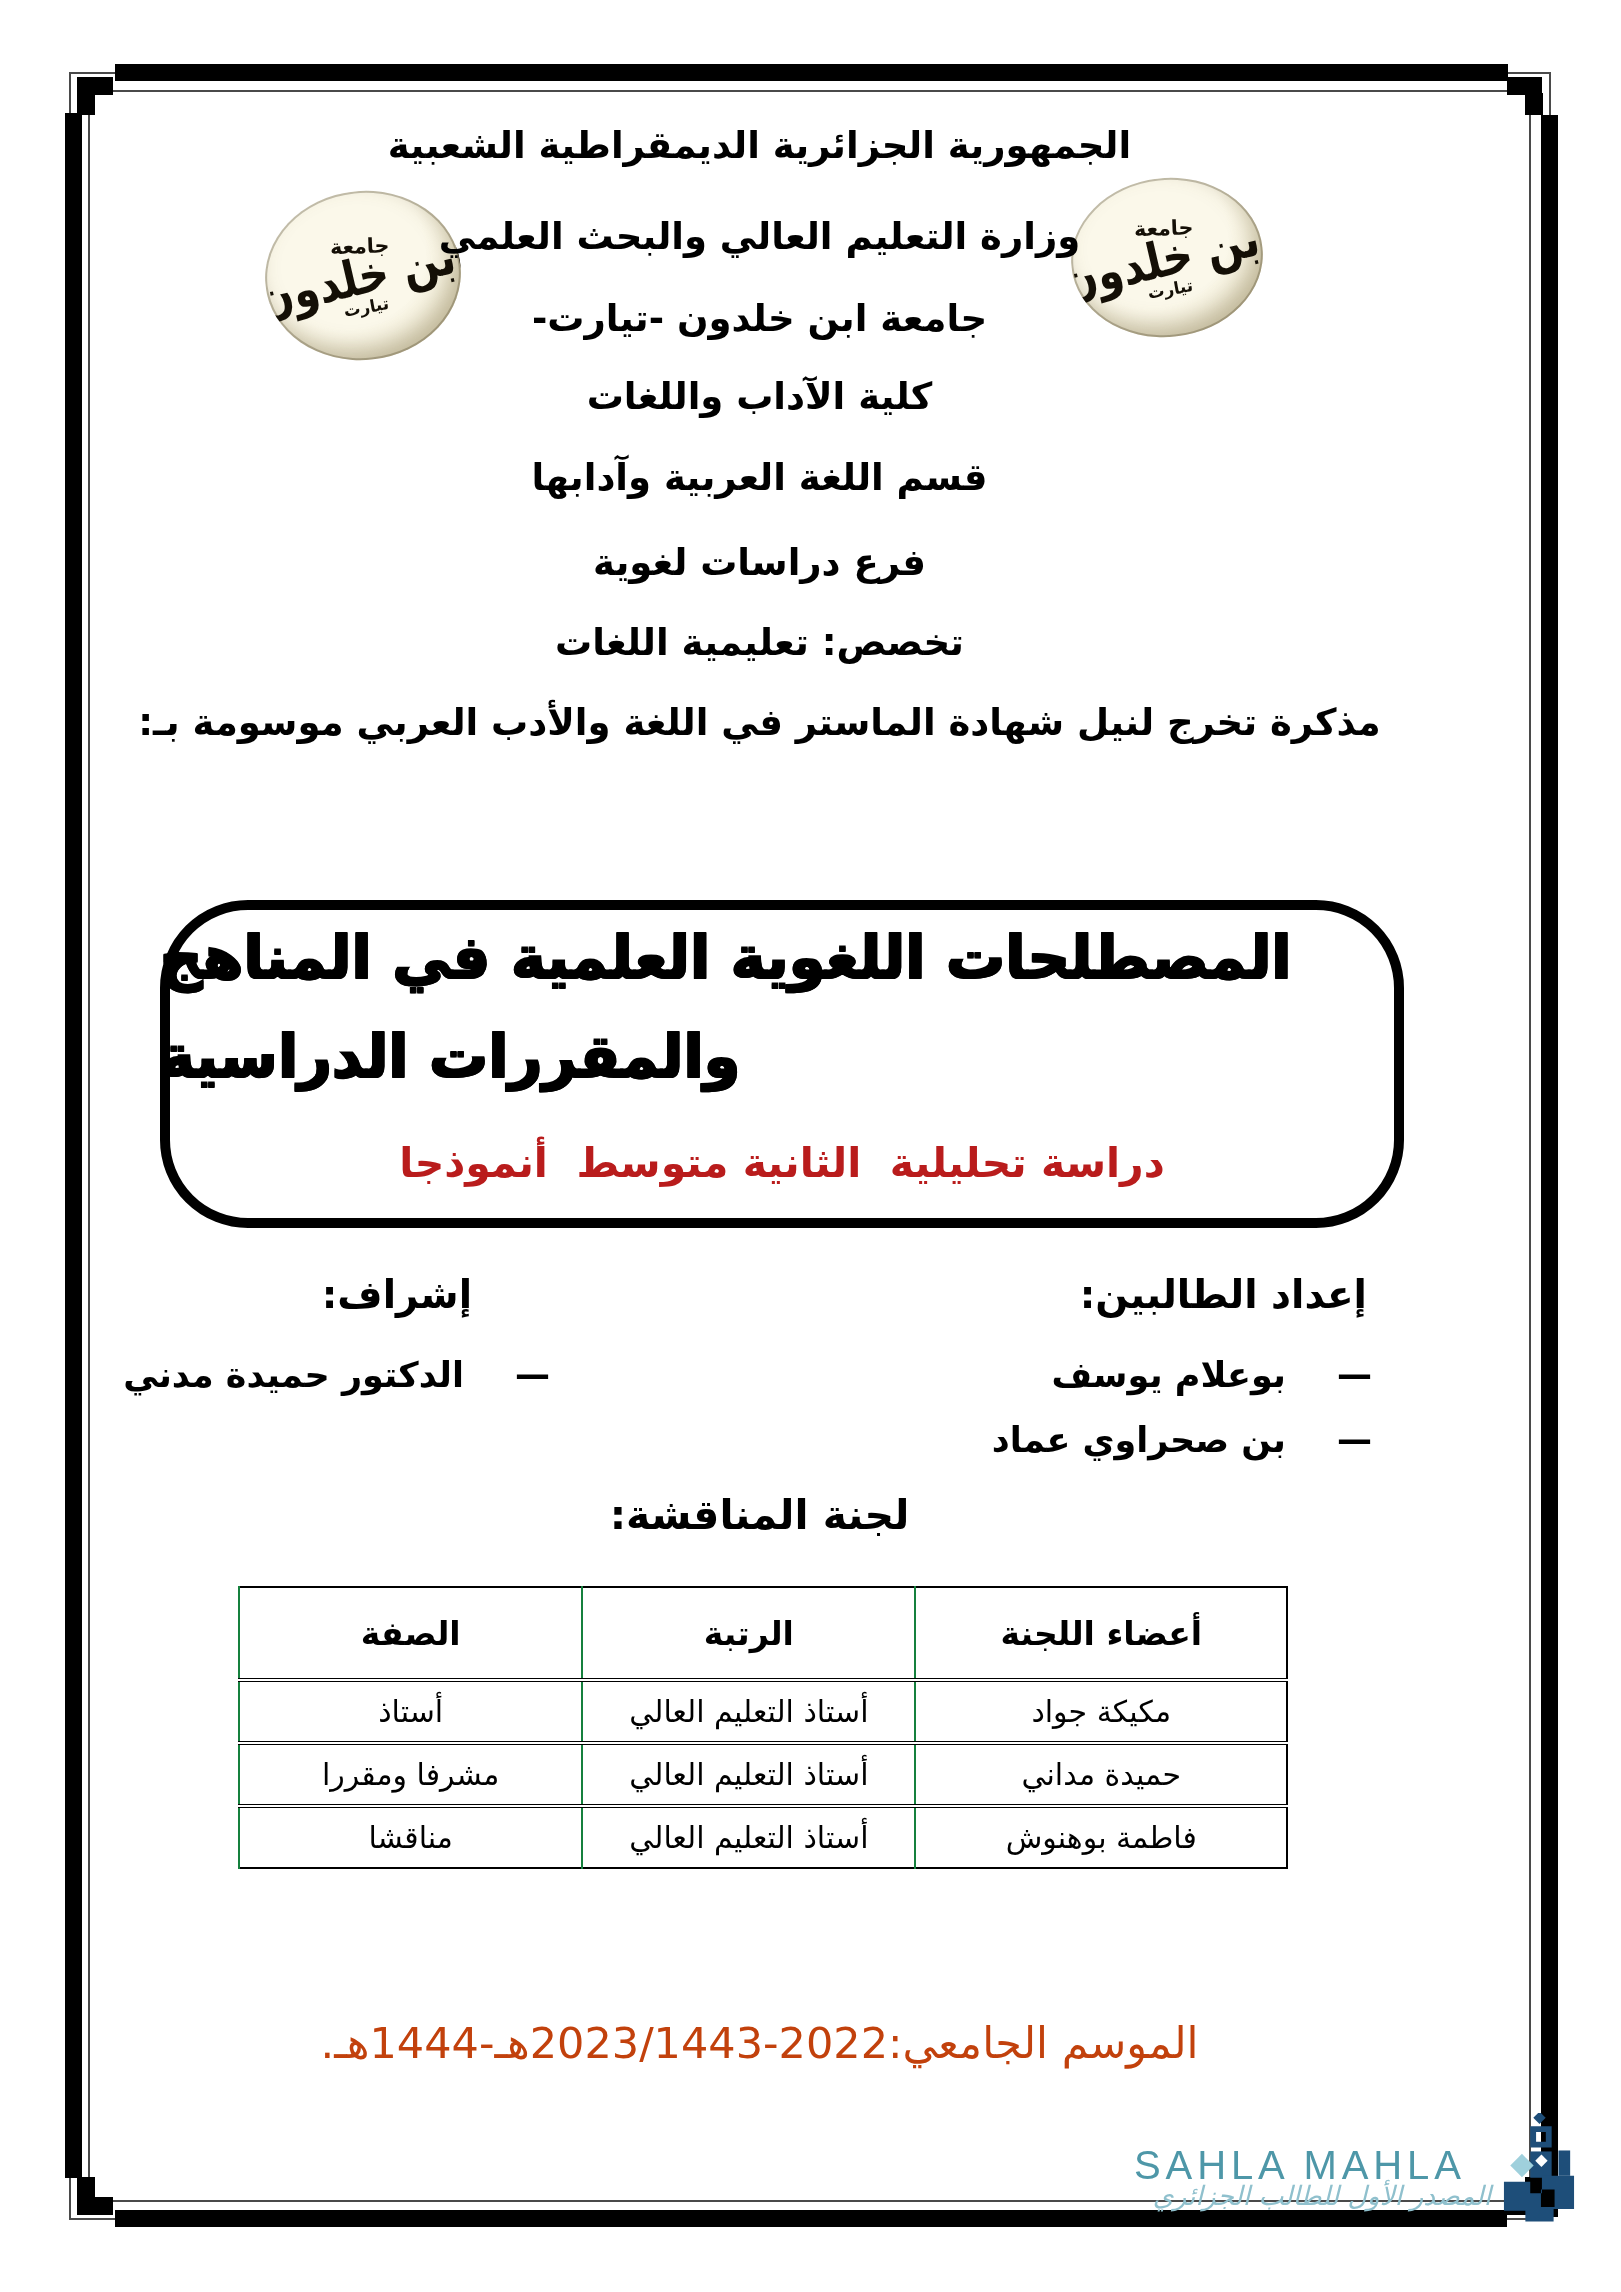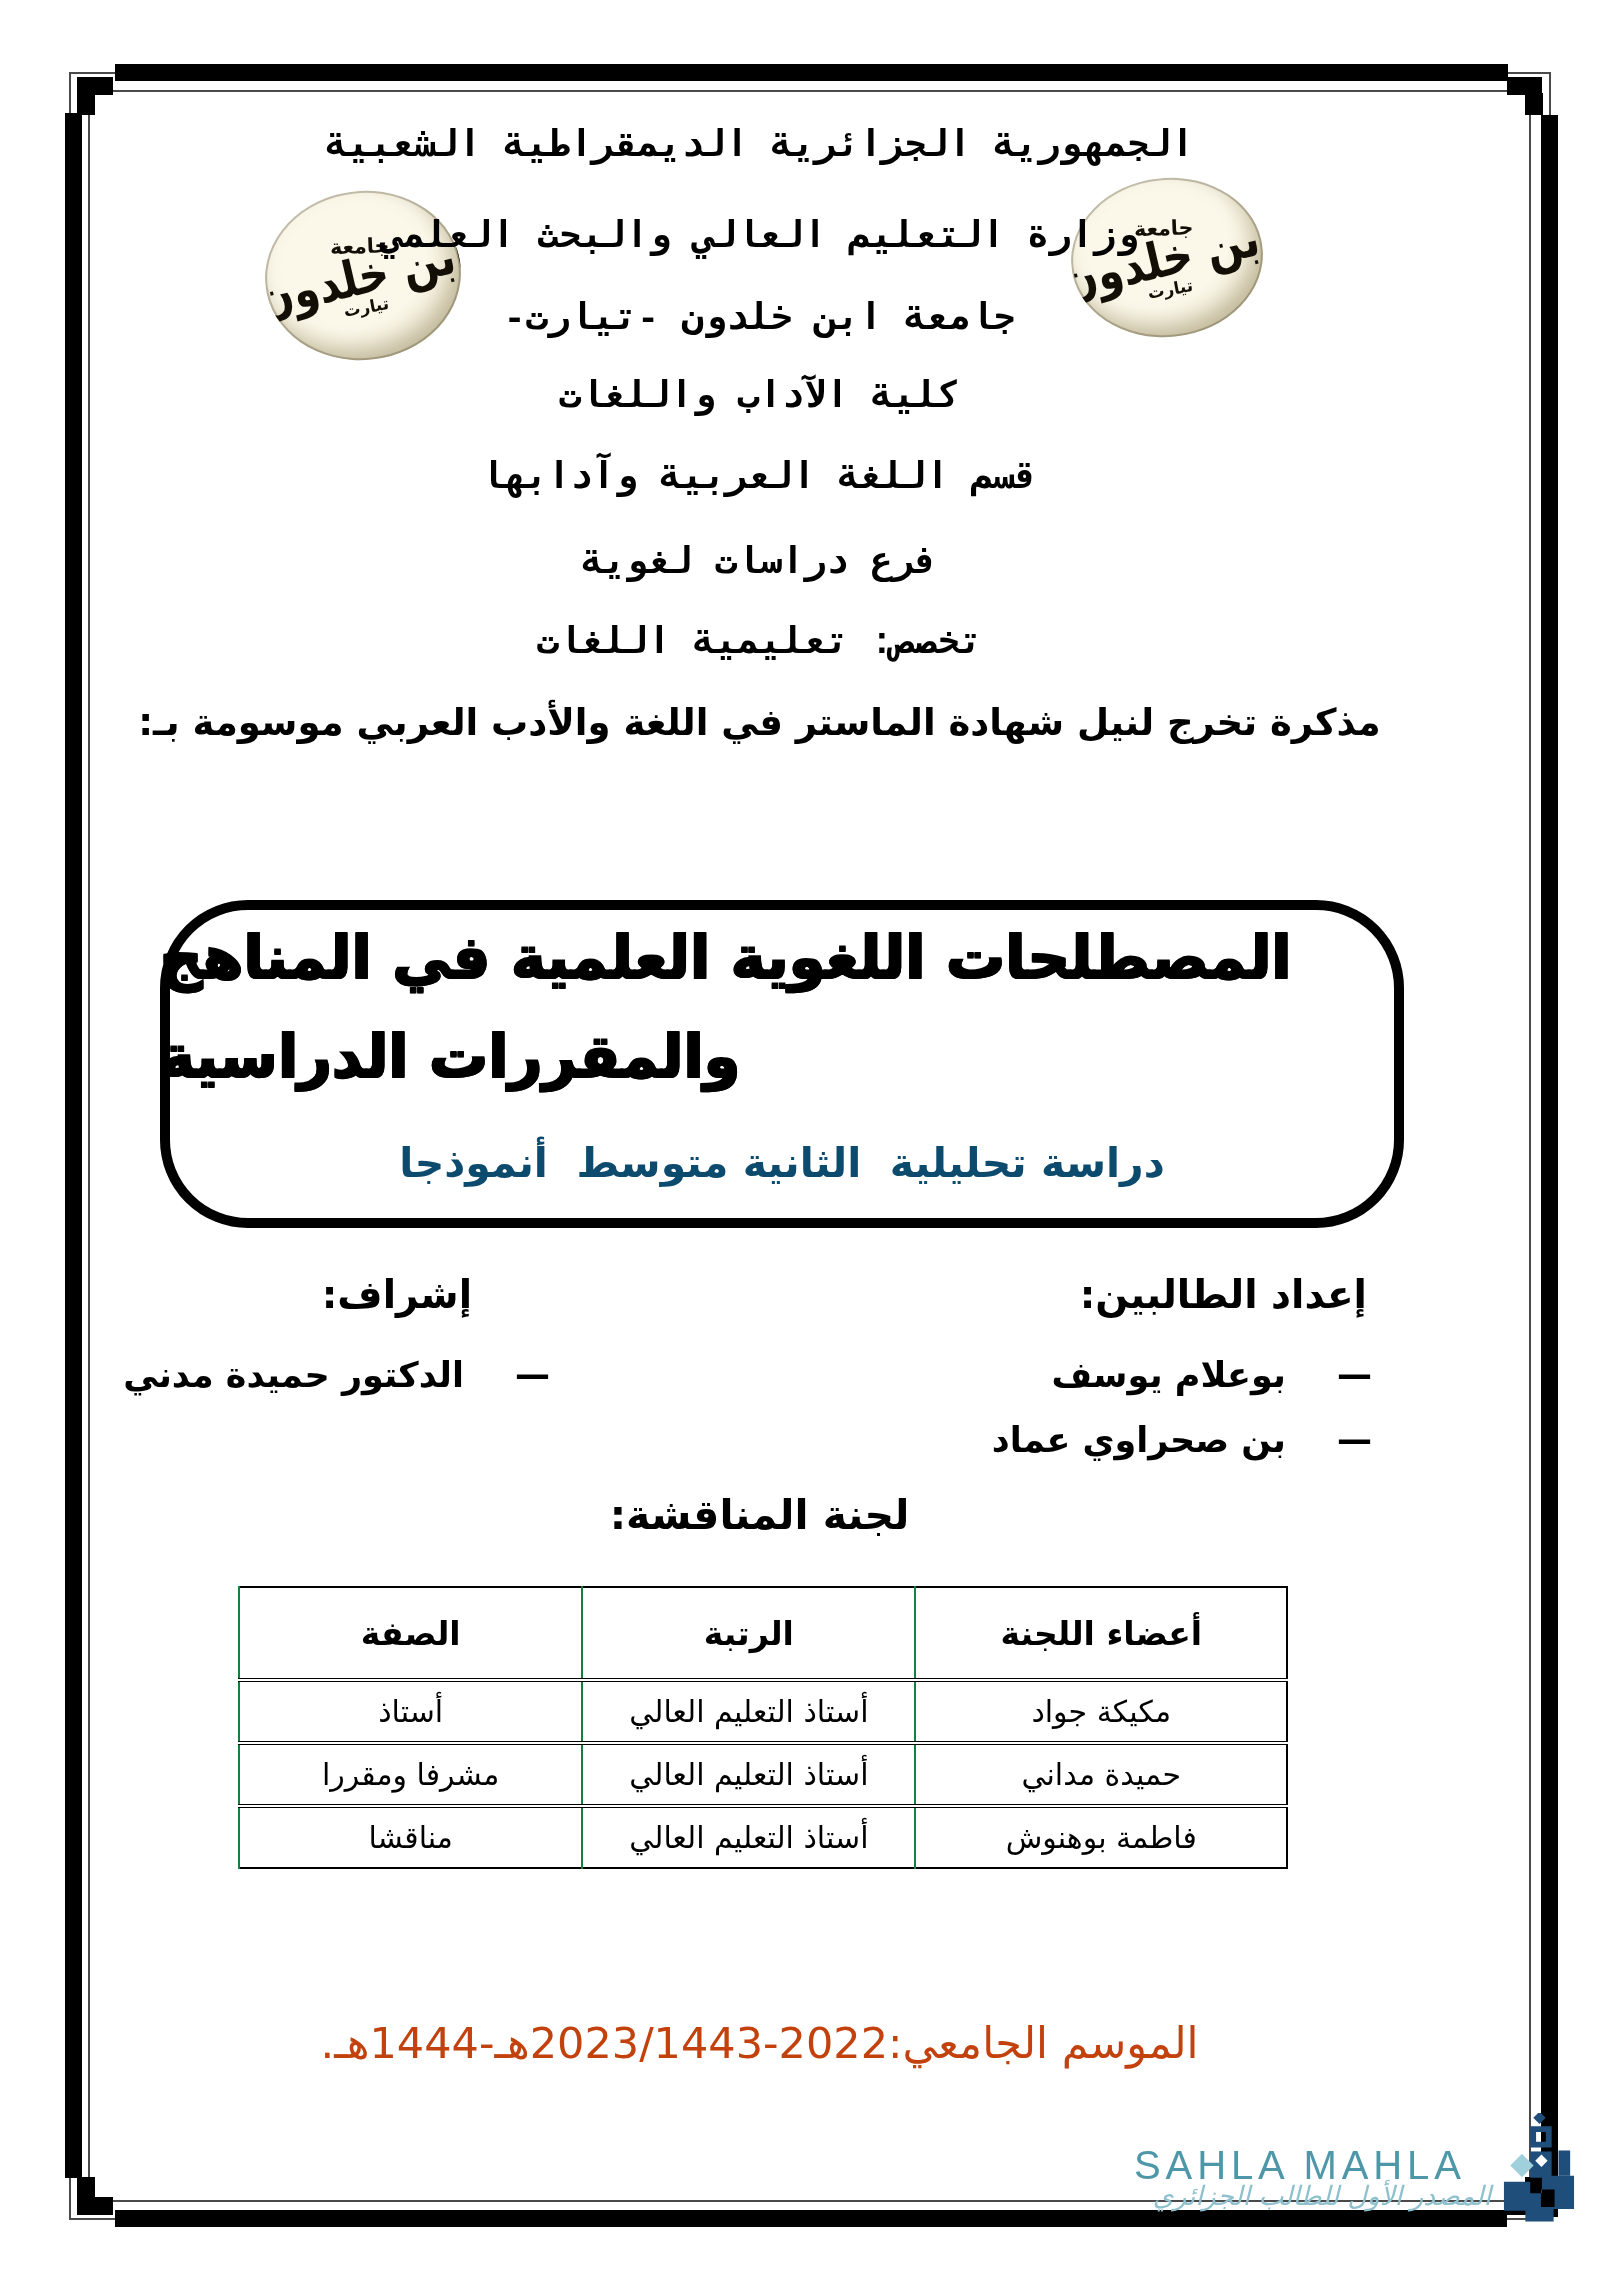--- a/index.html
+++ b/index.html
@@ -25,36 +25,36 @@
     display:flex;flex-direction:column;align-items:center;justify-content:center;
     transform:rotate(-6deg);color:#140f06;text-align:center;direction:rtl;
   }
   .seal-left{left:265px;top:191px;width:196px;height:169px;}
   .seal-right{left:1071px;top:178px;width:192px;height:159px;}
   .seal .s-top{font-size:20.6px;font-weight:bold;letter-spacing:2px;transform:rotate(4deg);}
   .seal .s-main{font-size:42px;font-weight:bold;line-height:.92;transform:rotate(-7deg) scaleY(1.18);white-space:nowrap;}
   .seal .s-bottom{font-size:16.7px;font-weight:bold;letter-spacing:4.9px;transform:rotate(-4deg);}
   
   .col{left:98px;width:1323px;text-align:center;direction:rtl;z-index:3;line-height:1.25;}
-  .hline{font-weight:bold;font-size:37px;color:#000;font-family:Liberation Mono, monospace;}
+  .hline{font-weight:bold;font-size:37px;color:#000;}
   .hline-big{font-weight:bold;font-size:37px;color:#000;}
   
   .title-box{
     left:160px;top:900px;width:1244px;height:328px;box-sizing:border-box;
     border:10.8px solid #000;border-radius:88px;background:#fff;z-index:3;
   }
   .title-line{
     left:160px;width:1244px;text-align:left;direction:rtl;z-index:4;
     font-size:59px;font-weight:900;color:#000000;line-height:1.1;
     -webkit-text-stroke:2.2px #000;text-shadow:0 1px 0 #000,1px 0 0 #000,-1px 0 0 #000;
     white-space:nowrap;
   }
   .subtitle-line{
     left:160px;width:1244px;text-align:center;direction:rtl;z-index:4;
-    font-size:41px;font-weight:bold;color:#0c4a6e;white-space:pre;
+    font-size:41px;font-weight:bold;color:#b91c1c;white-space:pre;
   }
   
   .by-head{font-size:39px;font-weight:bold;direction:rtl;z-index:3;white-space:nowrap;color:#000;}
   .dash-item{display:flex;direction:rtl;gap:51px;font-size:35px;font-weight:bold;color:#000;z-index:3;white-space:nowrap;}
   
   .committee-head{font-size:41px;font-weight:bold;}
   table.committee{
     position:absolute;left:238px;top:1586px;width:1050px;z-index:3;
     border-collapse:collapse;direction:rtl;table-layout:fixed;
     border:2.9px solid #000;background:#fff;color:#000;

